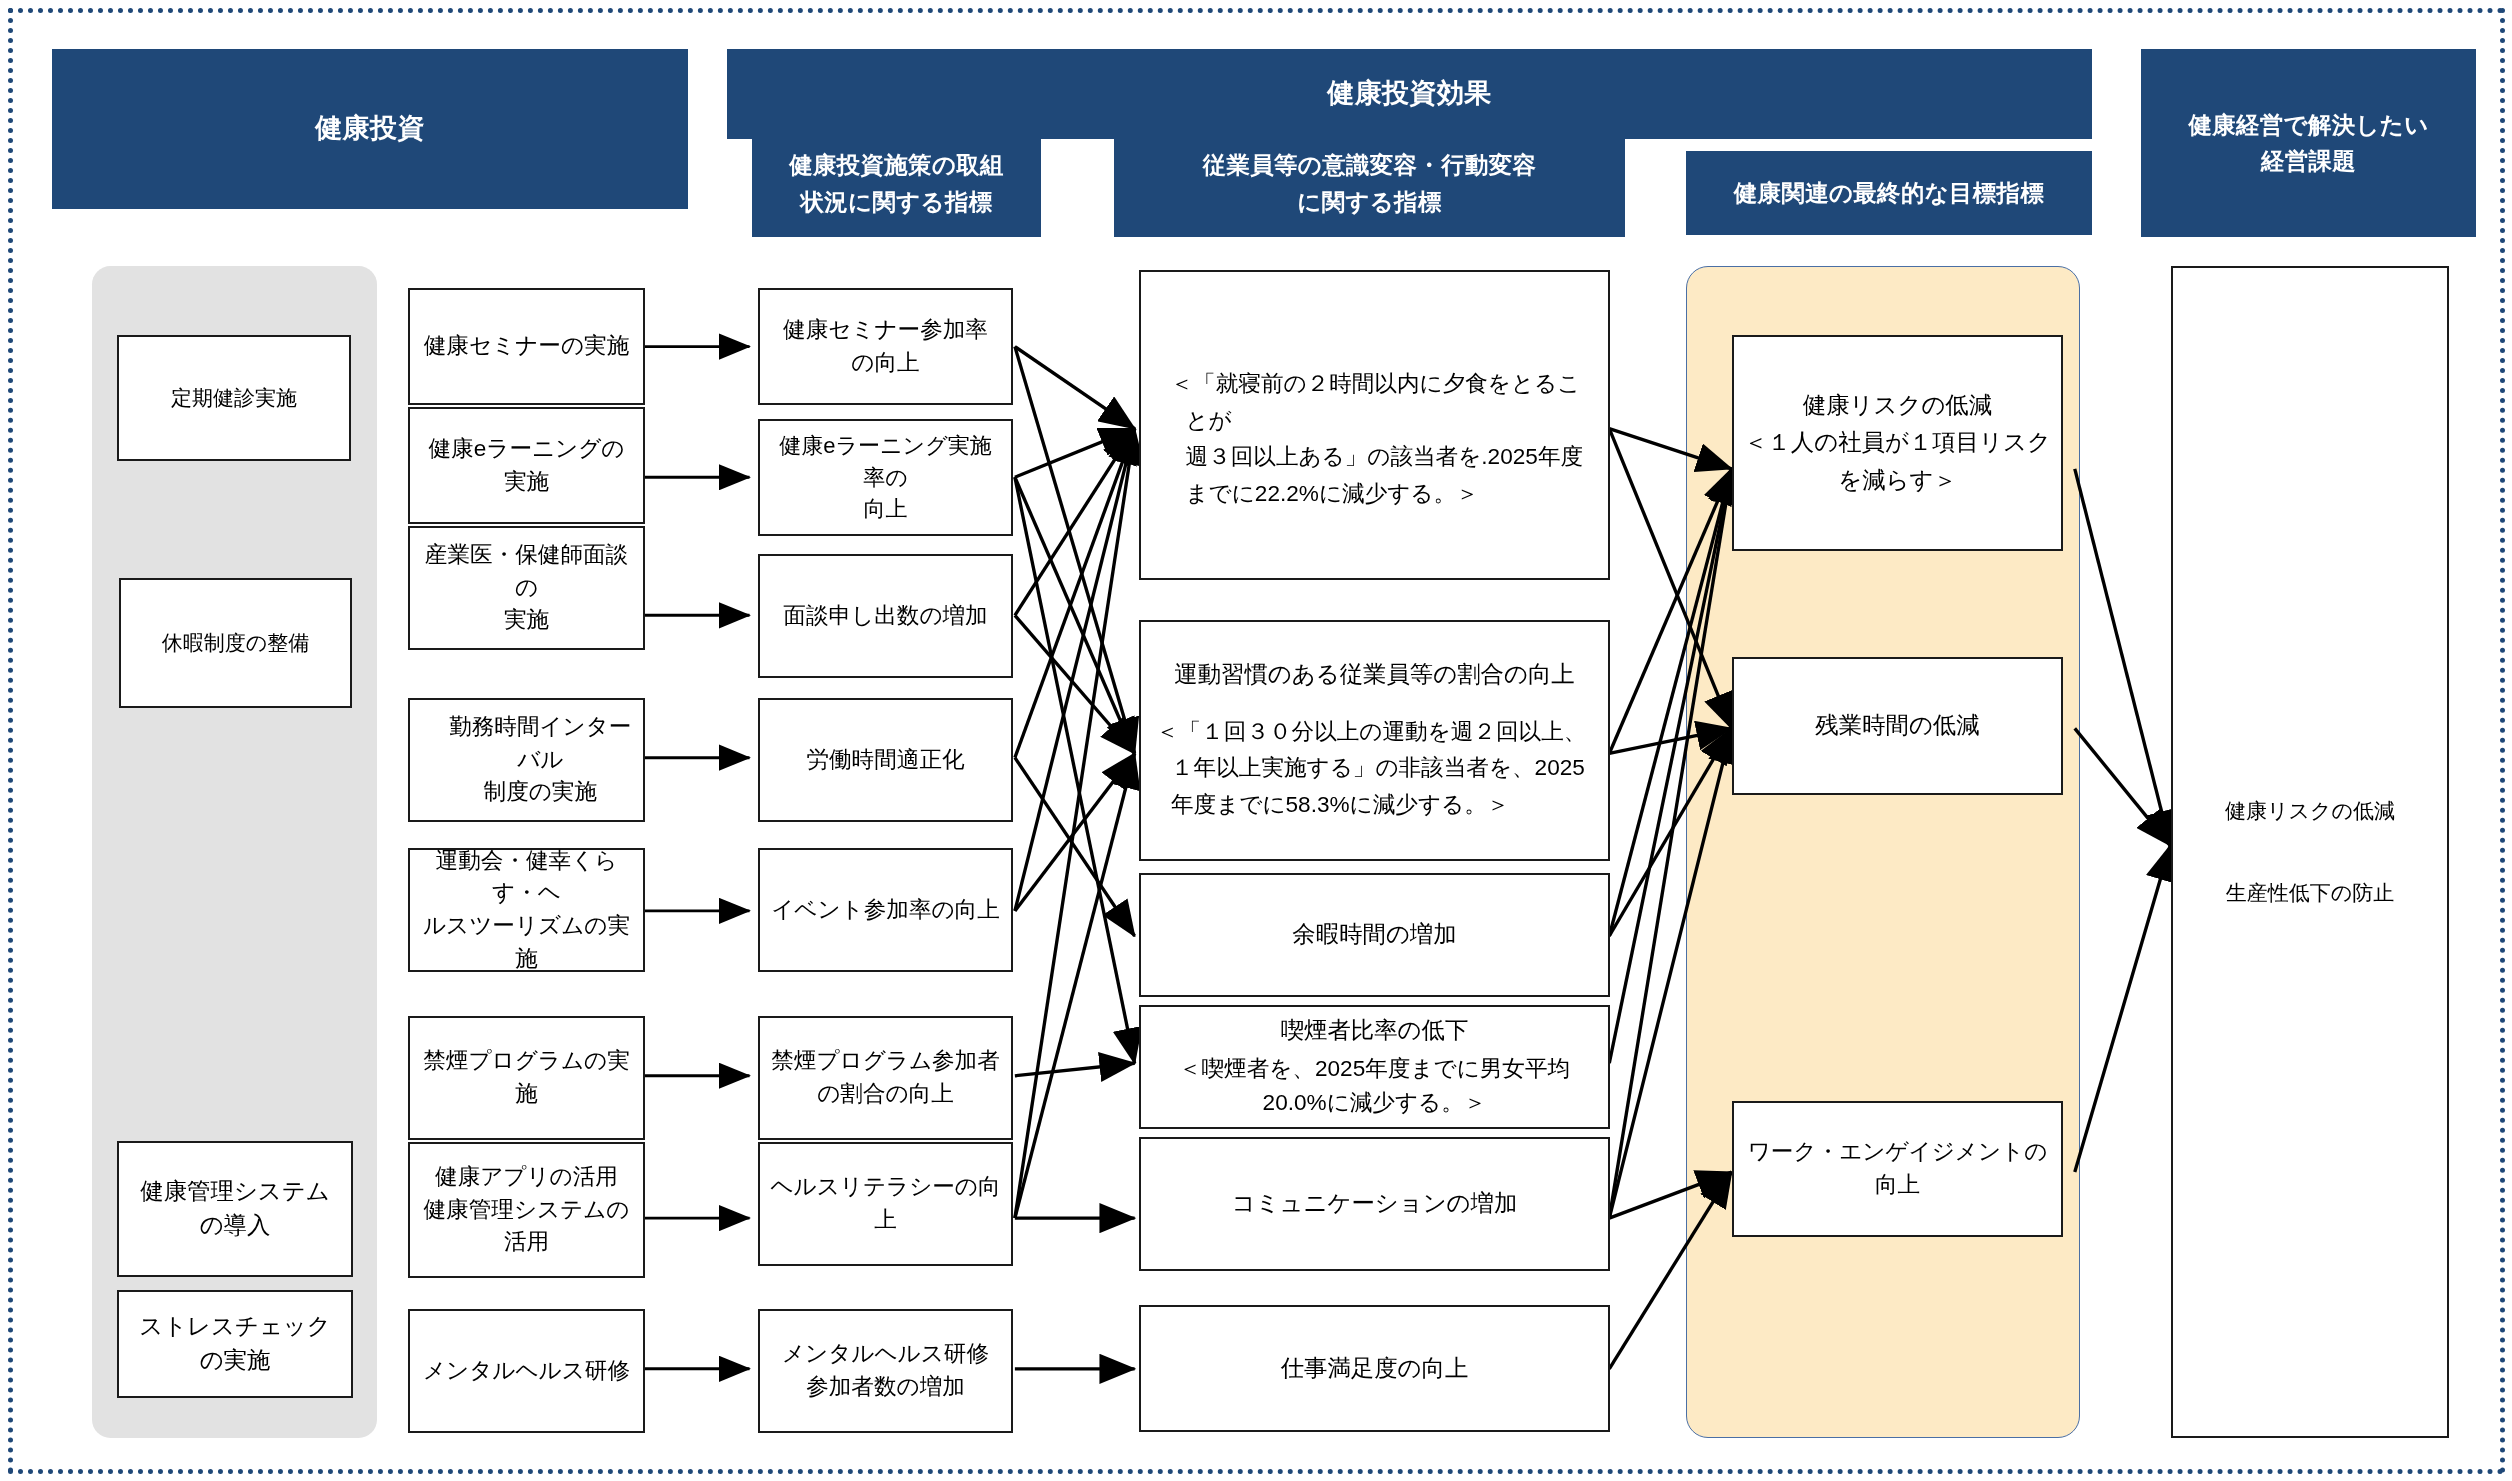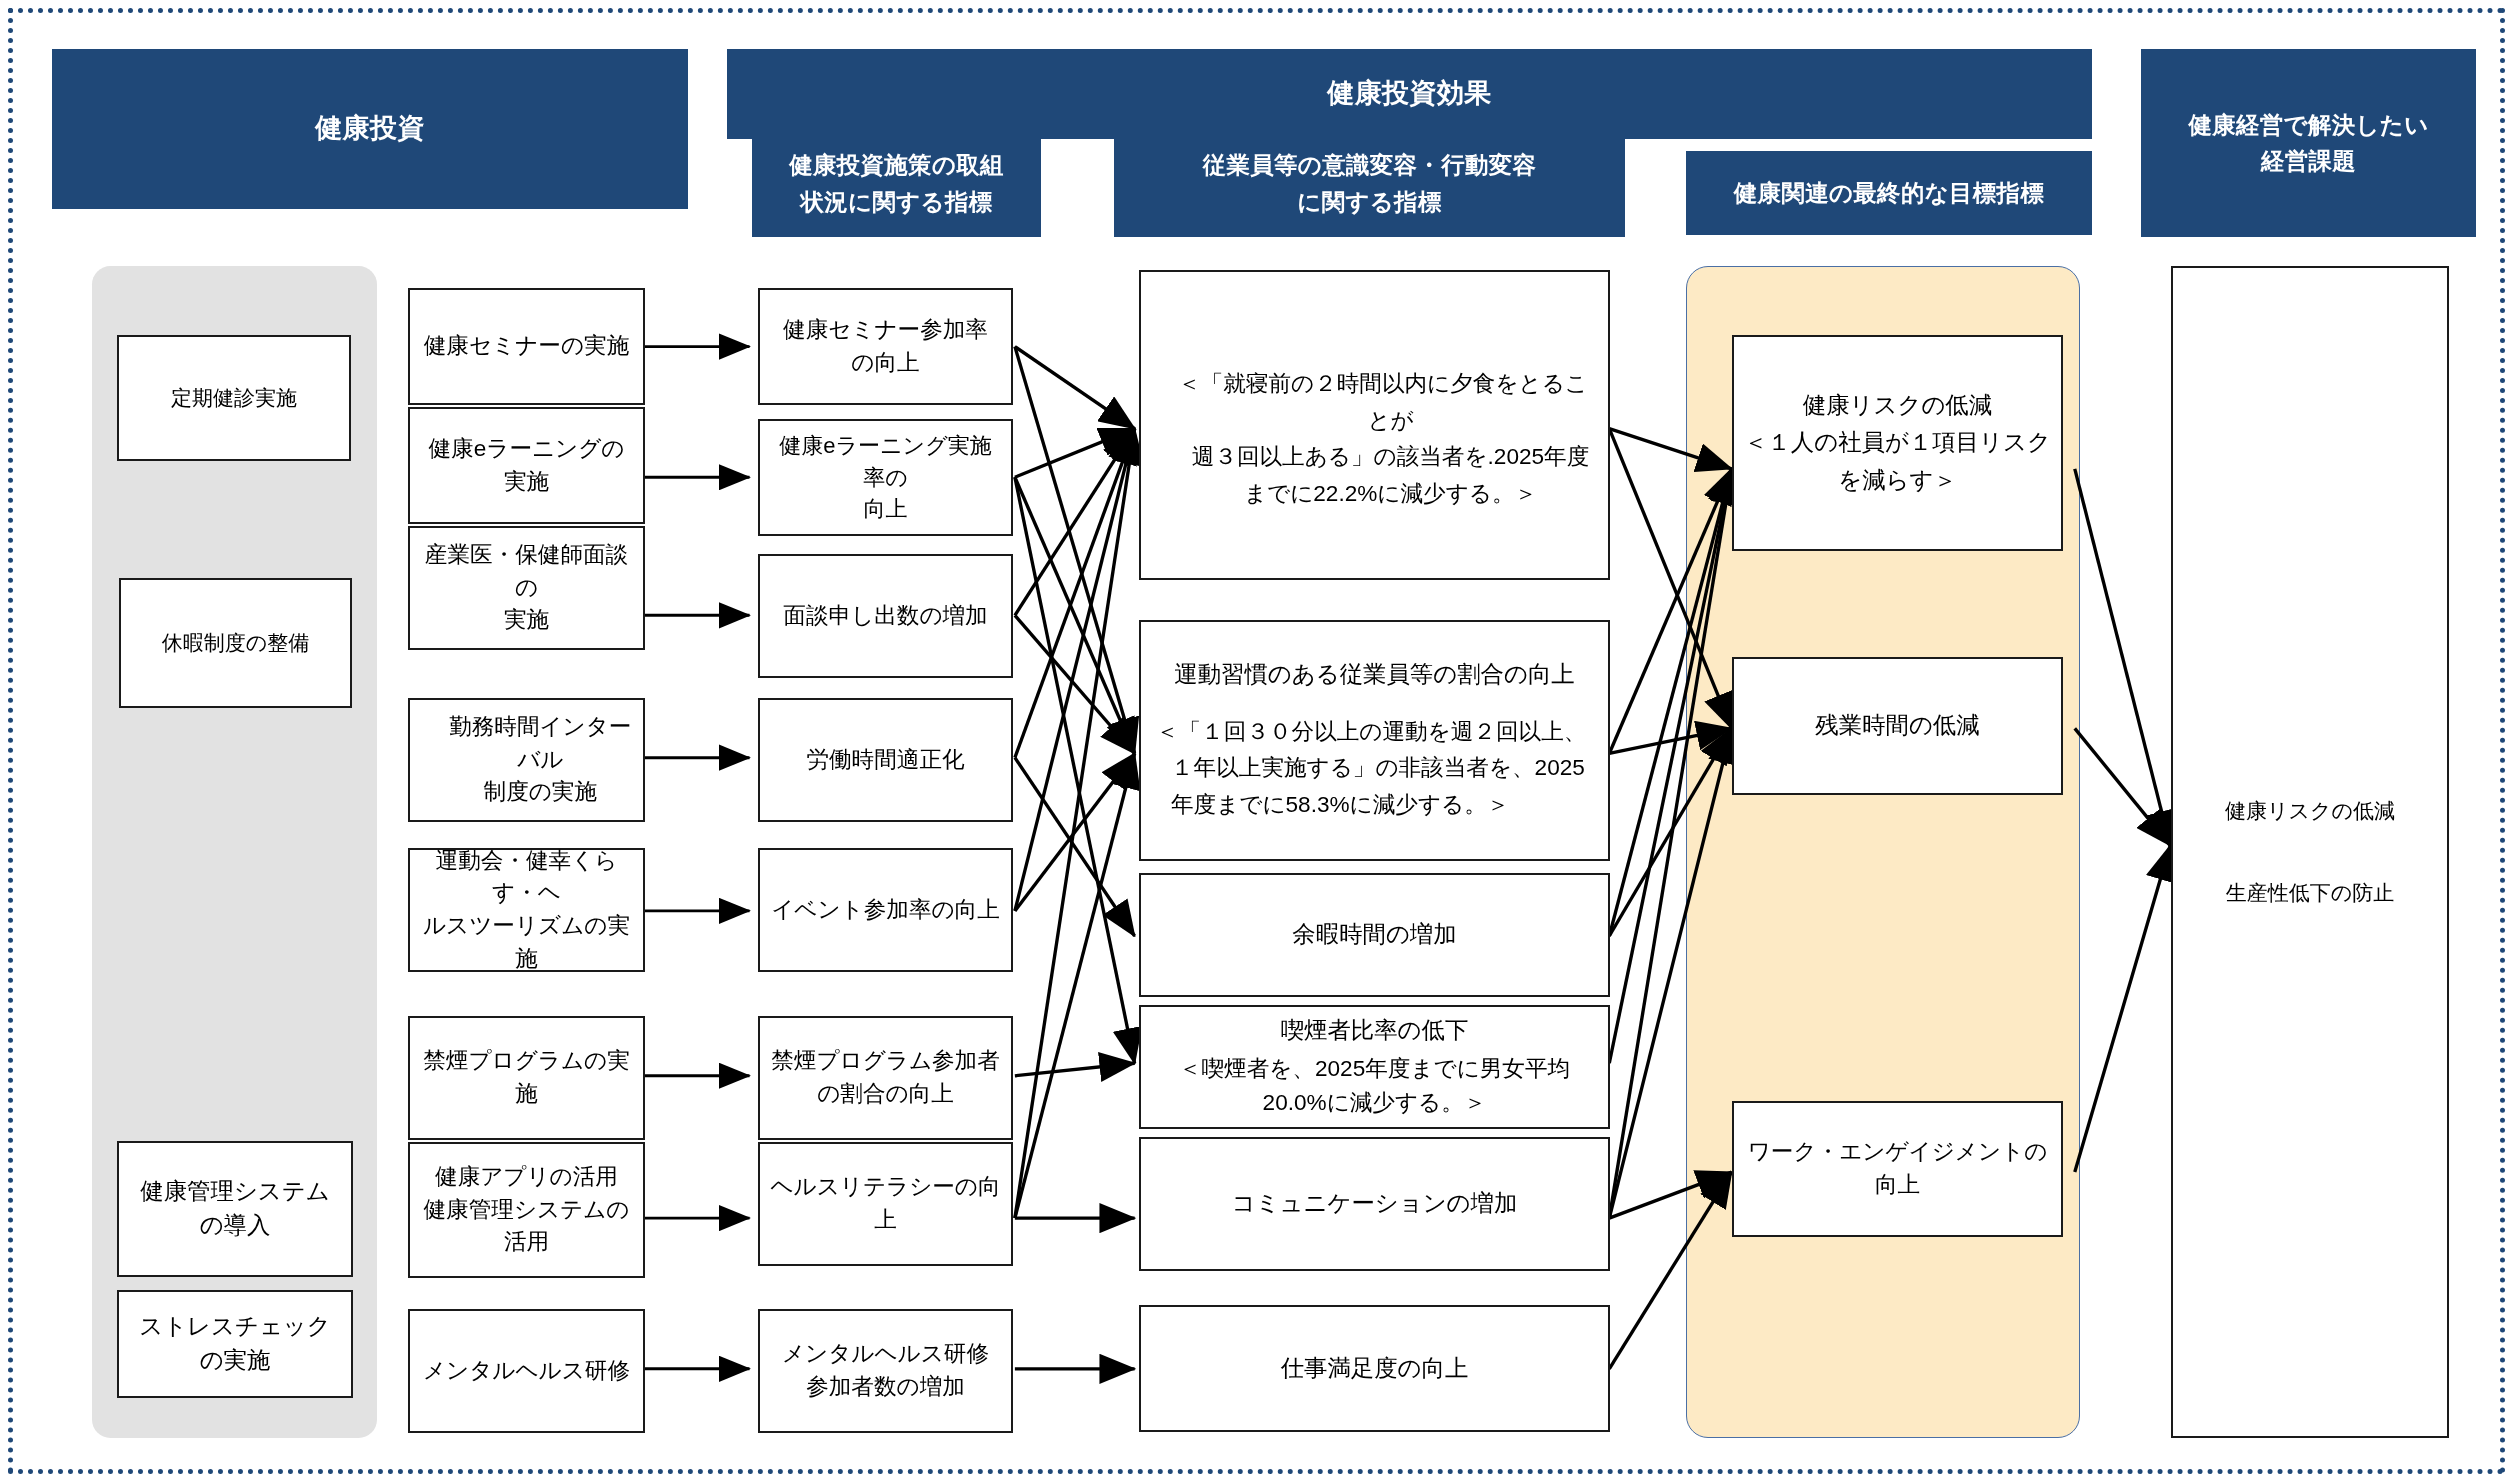--- a/index.html
+++ b/index.html
@@ -229,21 +229,21 @@
   </div>
   <div class="box t27" style="left:758px;top:1142px;width:255px;height:124px;">
     <span class="inner" style="white-space:pre-line;">ヘルスリテラシーの向上</span>
   </div>
   <div class="box t27" style="left:758px;top:1309px;width:255px;height:124px;">
     <span class="inner" style="white-space:pre-line;">メンタルヘルス研修
 参加者数の増加</span>
   </div>
 
   <div class="box" style="left:1139px;top:270px;width:471px;height:310px;flex-direction:column;justify-content:center;">
-    <div class="t27" style="width:100%;text-align:center;padding:28.5px 25px 0 32px;box-sizing:border-box;white-space:pre-line;line-height:1.62;text-indent:-15px;margin-left:25px;">＜「就寝前の２時間以内に夕食をとることが
+    <div class="t27" style="width:100%;text-align:left;padding:28.5px 25px 0 32px;box-sizing:border-box;white-space:pre-line;line-height:1.62;text-indent:-15px;margin-left:25px;">＜「就寝前の２時間以内に夕食をとることが
 週３回以上ある」の該当者を.2025年度
 までに22.2%に減少する。＞</div>
   </div>
 
   <div class="box" style="left:1139px;top:620px;width:471px;height:241px;flex-direction:column;justify-content:center;">
     <div class="t28" style="width:100%;text-align:center;padding:0 15px;box-sizing:border-box;">運動習慣のある従業員等の割合の向上</div>
     <div class="t27" style="width:100%;text-align:left;padding:22px 20px 0 30px;box-sizing:border-box;white-space:pre-line;line-height:1.62;text-indent:-15px;">＜「１回３０分以上の運動を週２回以上、
 １年以上実施する」の非該当者を、2025
 年度までに58.3%に減少する。＞</div>
   </div>

